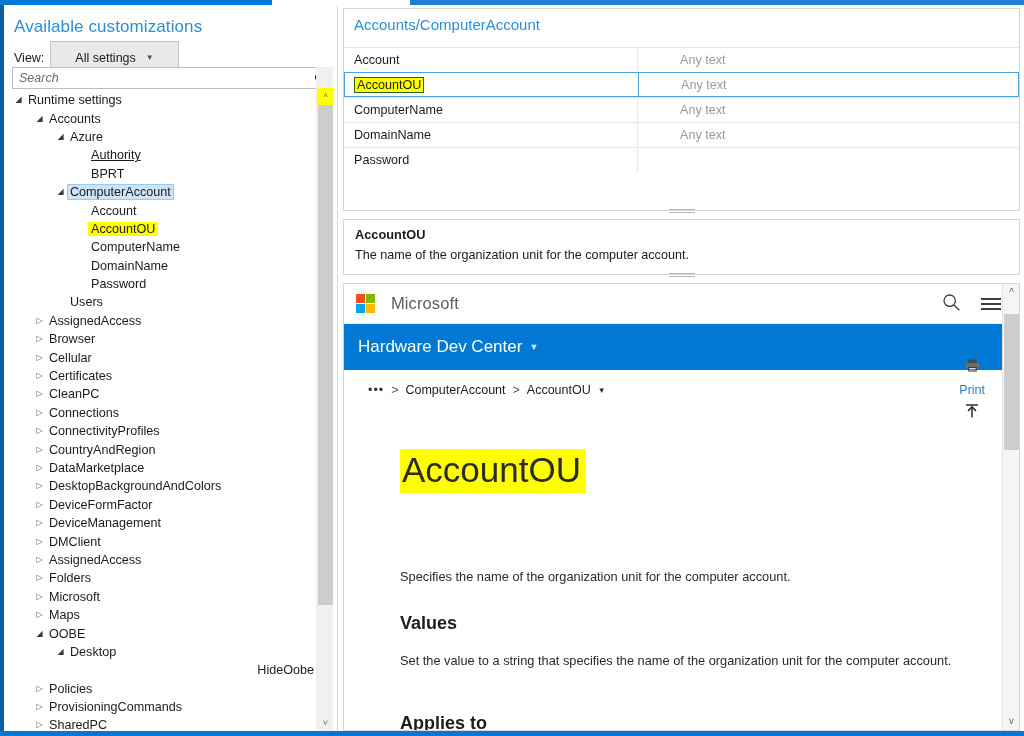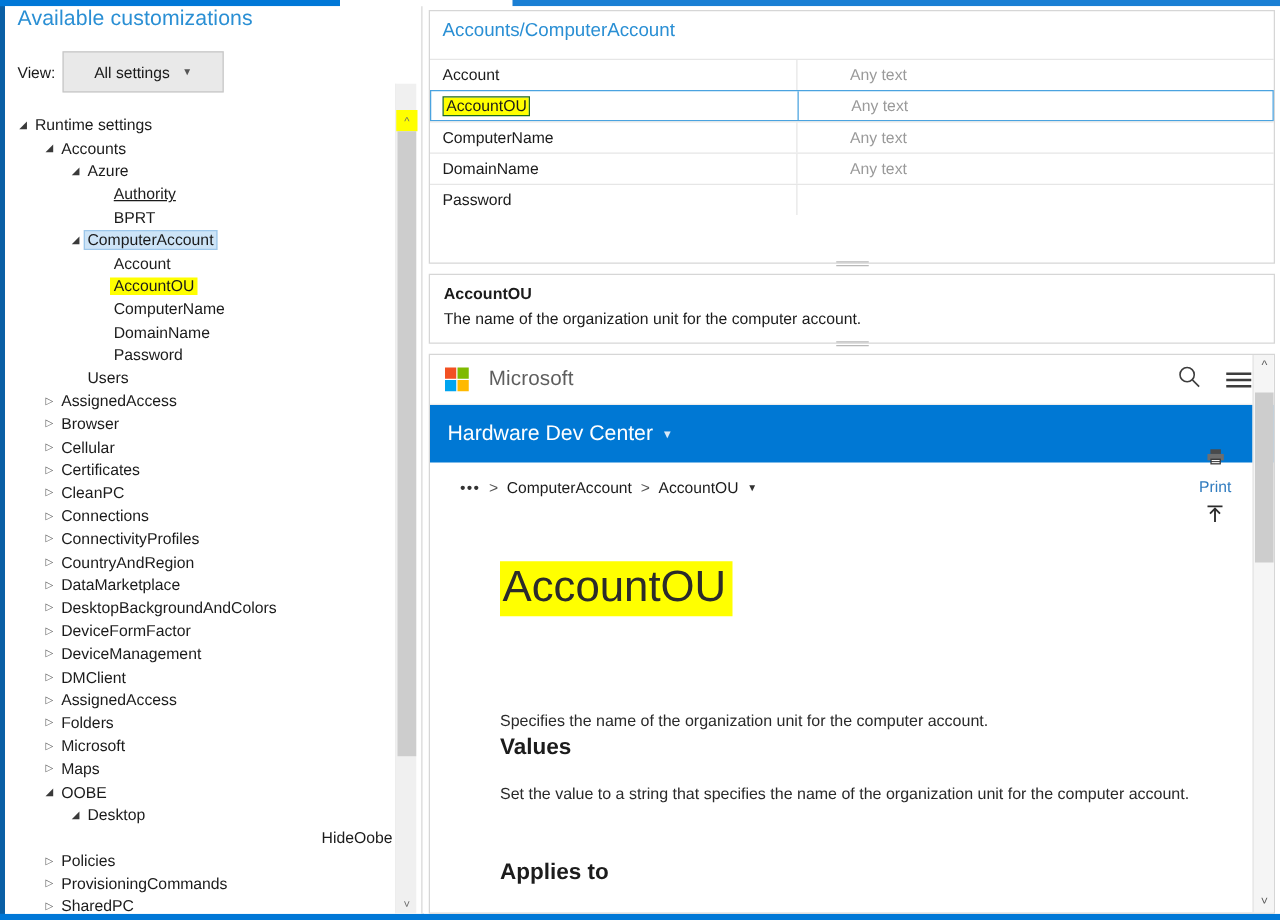--- a/index.html
+++ b/index.html
@@ -35,21 +35,21 @@
   }
 
   
   .left-panel {
     position: absolute; left: 4px; top: 5px; width: 334px; height: 726px;
     background: #ffffff;
     border-right: 1px solid #d8d8d8;
     overflow: hidden;
   }
   .panel-title {
-    position: absolute; left: 10px; top: 0;
+    position: absolute; left: 10px; top: 12px;
     font-size: 17px; color: #2a8fd4; font-weight: 400;
     letter-spacing: .1px;
   }
   .view-row {
     position: absolute; left: 10px; top: 36px;
     display: flex; align-items: center; gap: 6px;
   }
   .view-label { font-size: 12.5px; color: #1a1a1a; }
   .view-select {
     display: flex; align-items: center; gap: 10px;
@@ -268,20 +268,29 @@
     <div class="panel-title">Available customizations</div>
 
     <div class="view-row">
       <span class="view-label">View:</span>
       <div class="view-select">
         <span>All settings</span>
         <span class="caret-dn">▼</span>
       </div>
     </div>
 
+    <div class="search-box">
+      <input class="search-input" type="text" placeholder="Search" style="">
+      <span class="search-icon">
+        <svg width="13" height="13" viewBox="0 0 16 16">
+          <circle cx="6.4" cy="6.4" r="4.6" fill="none" stroke="#111" stroke-width="1.4"></circle>
+          <line x1="9.8" y1="9.8" x2="14.6" y2="14.6" stroke="#111" stroke-width="1.4"></line>
+        </svg>
+      </span>
+    </div>
 
     <div class="tree" id="tree">
         <div class="tnode" style="padding-left: 0px;">
           <span class="arrow open">◢</span>
           <span class="lbl">Runtime settings</span>
         </div>
         <div class="tnode" style="padding-left: 21px;">
           <span class="arrow open">◢</span>
           <span class="lbl">Accounts</span>
         </div>
@@ -534,21 +543,21 @@
               <line x1="7" y1="3.5" x2="7" y2="14" stroke="#2c2c2c" stroke-width="1.5"></line>
               <polyline points="3,7.4 7,3.4 11,7.4" fill="none" stroke="#2c2c2c" stroke-width="1.5"></polyline>
             </svg>
           </span>
         </span>
       </div>
 
       <div class="doc-body">
         <h1 class="doc-h1">AccountOU</h1>
         <p class="doc-p" style="margin:52px 0 0 0">Specifies the name of the organization unit for the computer account.</p>
-        <h2 class="doc-h2" style="">Values</h2>
+        <h2 class="doc-h2" style="margin-top:26px">Values</h2>
         <p class="doc-p" style="margin:18px 0 0 0">Set the value to a string that specifies the name of the organization unit for the computer account.</p>
         <h2 class="doc-h2" style="margin-top:42px">Applies to</h2>
       </div>
 
       <div class="docs-scroll">
         <div class="ds-arrow up">^</div>
         <div class="ds-thumb"></div>
         <div class="ds-arrow dn">˅</div>
       </div>
     </div>

